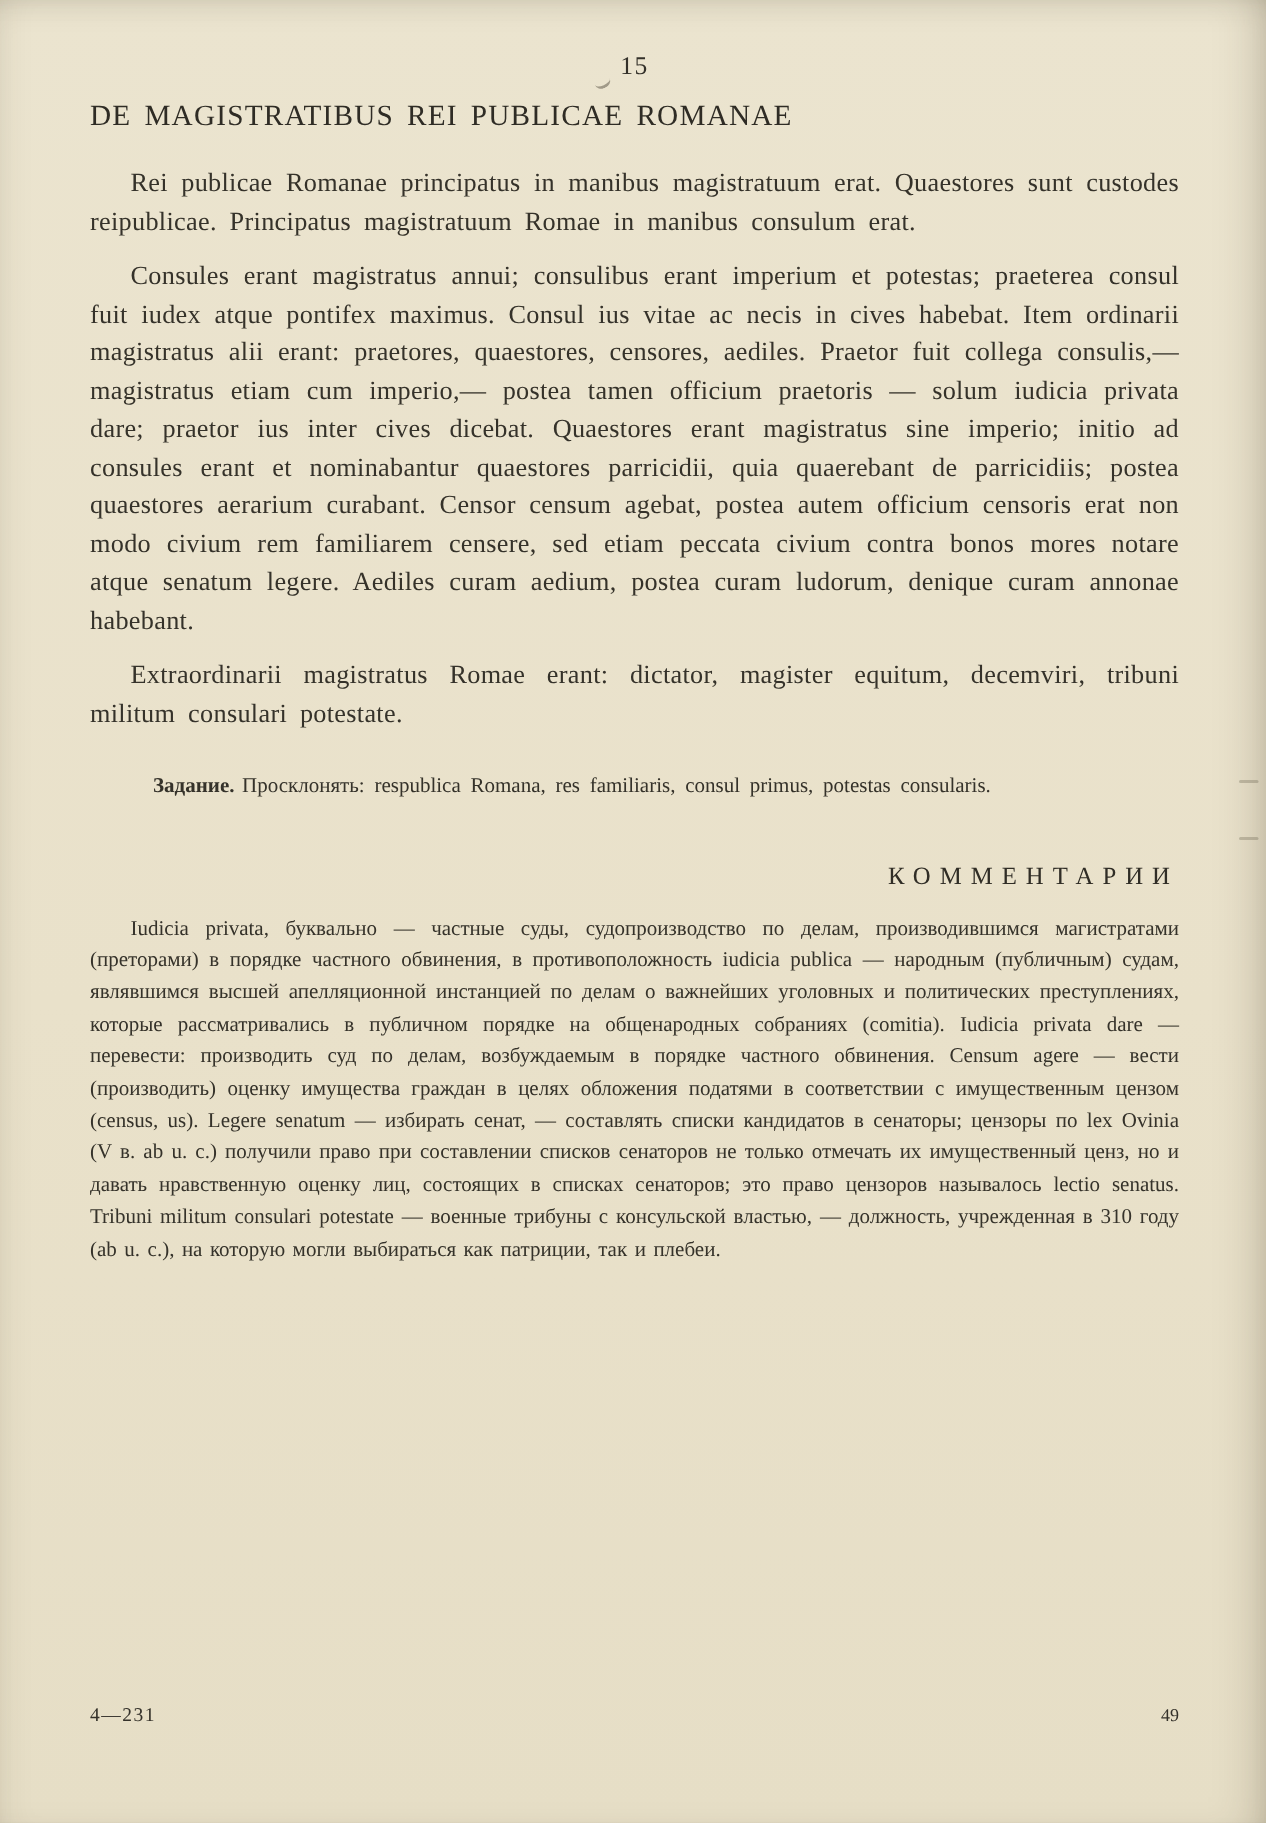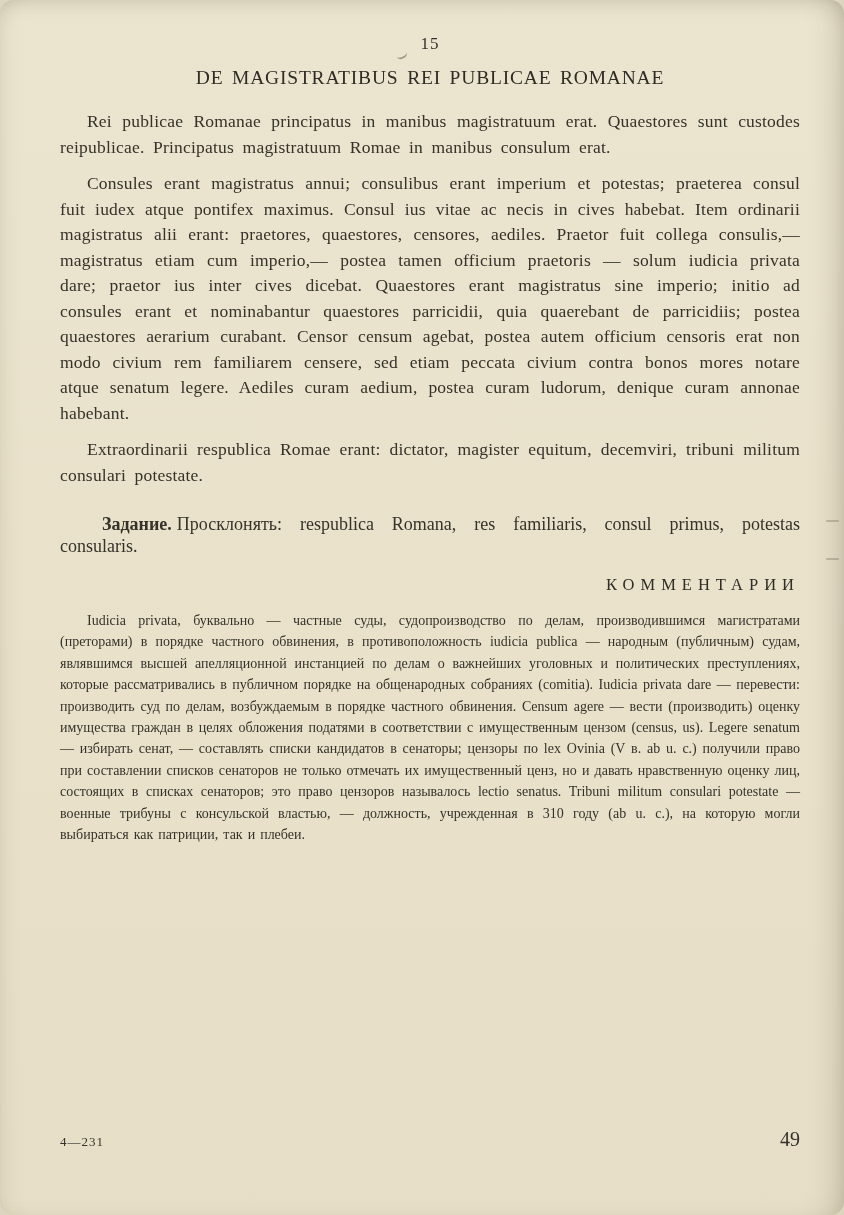--- a/index.html
+++ b/index.html
@@ -10,58 +10,57 @@
     width: 844px;
     height: 1215px;
     background: #ddd5bf;
     overflow: hidden;
   }
   .page {
     position: relative;
     box-sizing: border-box;
     width: 844px;
     height: 1215px;
-    padding: 34px 44px 58px 60px;
+    padding: 34px 58px 58px 60px;
     display: flex;
     flex-direction: column;
     background: linear-gradient(180deg, #ebe4cf 0%, #e9e1ca 55%, #e6dec6 100%);
     box-shadow: inset -22px 0 34px -24px rgba(60,50,30,0.35),
                 inset 0 14px 26px -20px rgba(60,50,30,0.25),
                 inset 18px 0 30px -26px rgba(60,50,30,0.18);
     font-family: "Liberation Serif", "DejaVu Serif", serif;
     color: #35322a;
-    border-radius: 14px;
   }
   .pageno {
     text-align: center;
     font-size: 17px;
     letter-spacing: 1px;
     color: #34312a;
   }
   .title {
-    text-align: center;
+    text-align: left;
     font-size: 19.5px;
     font-weight: 400;
     letter-spacing: 0.8px;
     word-spacing: 3px;
     margin: 13px 0 20px 0;
     color: #2f2c25;
   }
   .para {
     margin: 0 0 11px 0;
     font-size: 17.5px;
     line-height: 25.5px;
     text-align: justify;
     text-indent: 27px;
     word-spacing: 4px;
     letter-spacing: 0.2px;
   }
   .exercise {
-    margin: 15px 0 0 0;
-    font-size: 18px;
+    margin: 15px 0 20px 0;
+    font-size: 14px;
     line-height: 21.5px;
     text-align: justify;
     text-indent: 42px;
     word-spacing: 3px;
   }
   .ex-label { font-weight: bold; margin-right: 5px; }
   .comm-head {
     text-align: right;
     font-size: 16.5px;
     font-weight: 400;
@@ -80,21 +79,21 @@
   .footer {
     margin-top: auto;
     padding-bottom: 6px;
     display: flex;
     justify-content: space-between;
     align-items: baseline;
     font-size: 14px;
     color: #34312a;
   }
   .footer .sig { font-size: 13px; letter-spacing: 1px; }
-  .footer .folio { font-size: 20px; text-align: right; }
+  .footer .folio { font-size: 12px; text-align: right; }
   
   .mark-squiggle {
     position: absolute;
     top: 50px;
     left: 396px;
     width: 11px;
     height: 7px;
     border-bottom: 2px solid rgba(72,65,50,0.45);
     border-radius: 0 0 60% 60%;
     transform: rotate(-24deg);
@@ -121,21 +120,21 @@
 
   <div class="pageno">15</div>
 
   <h1 class="title">DE MAGISTRATIBUS REI PUBLICAE ROMANAE</h1>
 
 
   <p class="para">Rei publicae Romanae principatus in manibus magistratuum erat. Quaestores sunt custodes reipublicae. Principatus magistratuum Romae in manibus consulum erat.</p>
 
   <p class="para">Consules erant magistratus annui; consulibus erant imperium et potestas; praeterea consul fuit iudex atque pontifex maximus. Consul ius vitae ac necis in cives habebat. Item ordinarii magistratus alii erant: praetores, quaestores, censores, aediles. Praetor fuit collega consulis,— magistratus etiam cum imperio,— postea tamen officium praetoris — solum iudicia privata dare; praetor ius inter cives dicebat. Quaestores erant magistratus sine imperio; initio ad consules erant et nominabantur quaestores parricidii, quia quaerebant de parricidiis; postea quaestores aerarium curabant. Censor censum agebat, postea autem officium censoris erat non modo civium rem familiarem censere, sed etiam peccata civium contra bonos mores notare atque senatum legere. Aediles curam aedium, postea curam ludorum, denique curam annonae habebant.</p>
 
-  <p class="para">Extraordinarii respublica Romae erant: dictator, magister equitum, decemviri, tribuni militum consulari potestate.</p>
+  <p class="para">Extraordinarii magistratus Romae erant: dictator, magister equitum, decemviri, tribuni militum consulari potestate.</p>
 
   <p class="exercise">
     <span class="ex-label">Задание.</span><span>Просклонять: respublica Romana, res familiaris, consul primus, potestas consularis.</span>
   </p>
 
   <h2 class="comm-head">КОММЕНТАРИИ</h2>
 
   <p class="comm">Iudicia privata, буквально — частные суды, судопроизводство по делам, производившимся магистратами (преторами) в порядке частного обвинения, в противоположность iudicia publica — народным (публичным) судам, являвшимся высшей апелляционной инстанцией по делам о важнейших уголовных и политических преступлениях, которые рассматривались в публичном порядке на общенародных собраниях (comitia). Iudicia privata dare — перевести: производить суд по делам, возбуждаемым в порядке частного обвинения. Censum agere — вести (производить) оценку имущества граждан в целях обложения податями в соответствии с имущественным цензом (census, us). Legere senatum — избирать сенат, — составлять списки кандидатов в сенаторы; цензоры по lex Ovinia (V в. ab u. c.) получили право при составлении списков сенаторов не только отмечать их имущественный ценз, но и давать нравственную оценку лиц, состоящих в списках сенаторов; это право цензоров называлось lectio senatus. Tribuni militum consulari potestate — военные трибуны с консульской властью, — должность, учрежденная в 310 году (ab u. c.), на которую могли выбираться как патриции, так и плебеи.</p>
 
   <div class="footer">

